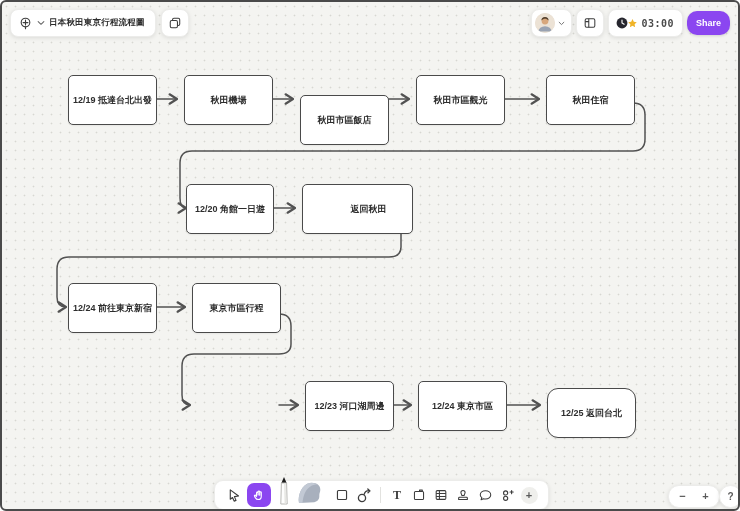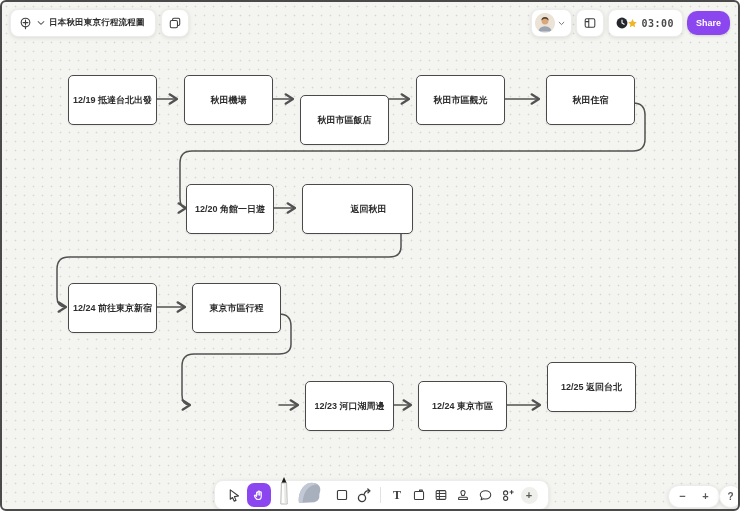--- a/index.html
+++ b/index.html
@@ -98,21 +98,21 @@
     </div>
   <div class="node" style="left:190px;top:281px;width:87px;">
       <span>東京市區行程</span>
     </div>
   <div class="node" style="left:303px;top:379px;width:87px;">
       <span>12/23 河口湖周邊</span>
     </div>
   <div class="node" style="left:416px;top:379px;width:87px;">
       <span>12/24 東京市區</span>
     </div>
-  <div class="node" style="left:545px;top:360px;width:87px;">
+  <div class="node" style="left:545px;top:386px;width:87px;border-radius:11px;">
       <span>12/25 返回台北</span>
     </div>
 
   <div class="hdr-left">
     <div class="card title-pill">
       <span>
         <svg width="15" height="15" viewBox="0 0 16 16" fill="none" stroke="#3d3d3d" stroke-width="1.2" stroke-linecap="round">
           <circle cx="8" cy="7" r="4.6"></circle>
             <path d="M8 4.4 V9.6 M5.4 7 H10.6 M8 11.6 V13.6"></path>
         </svg>

